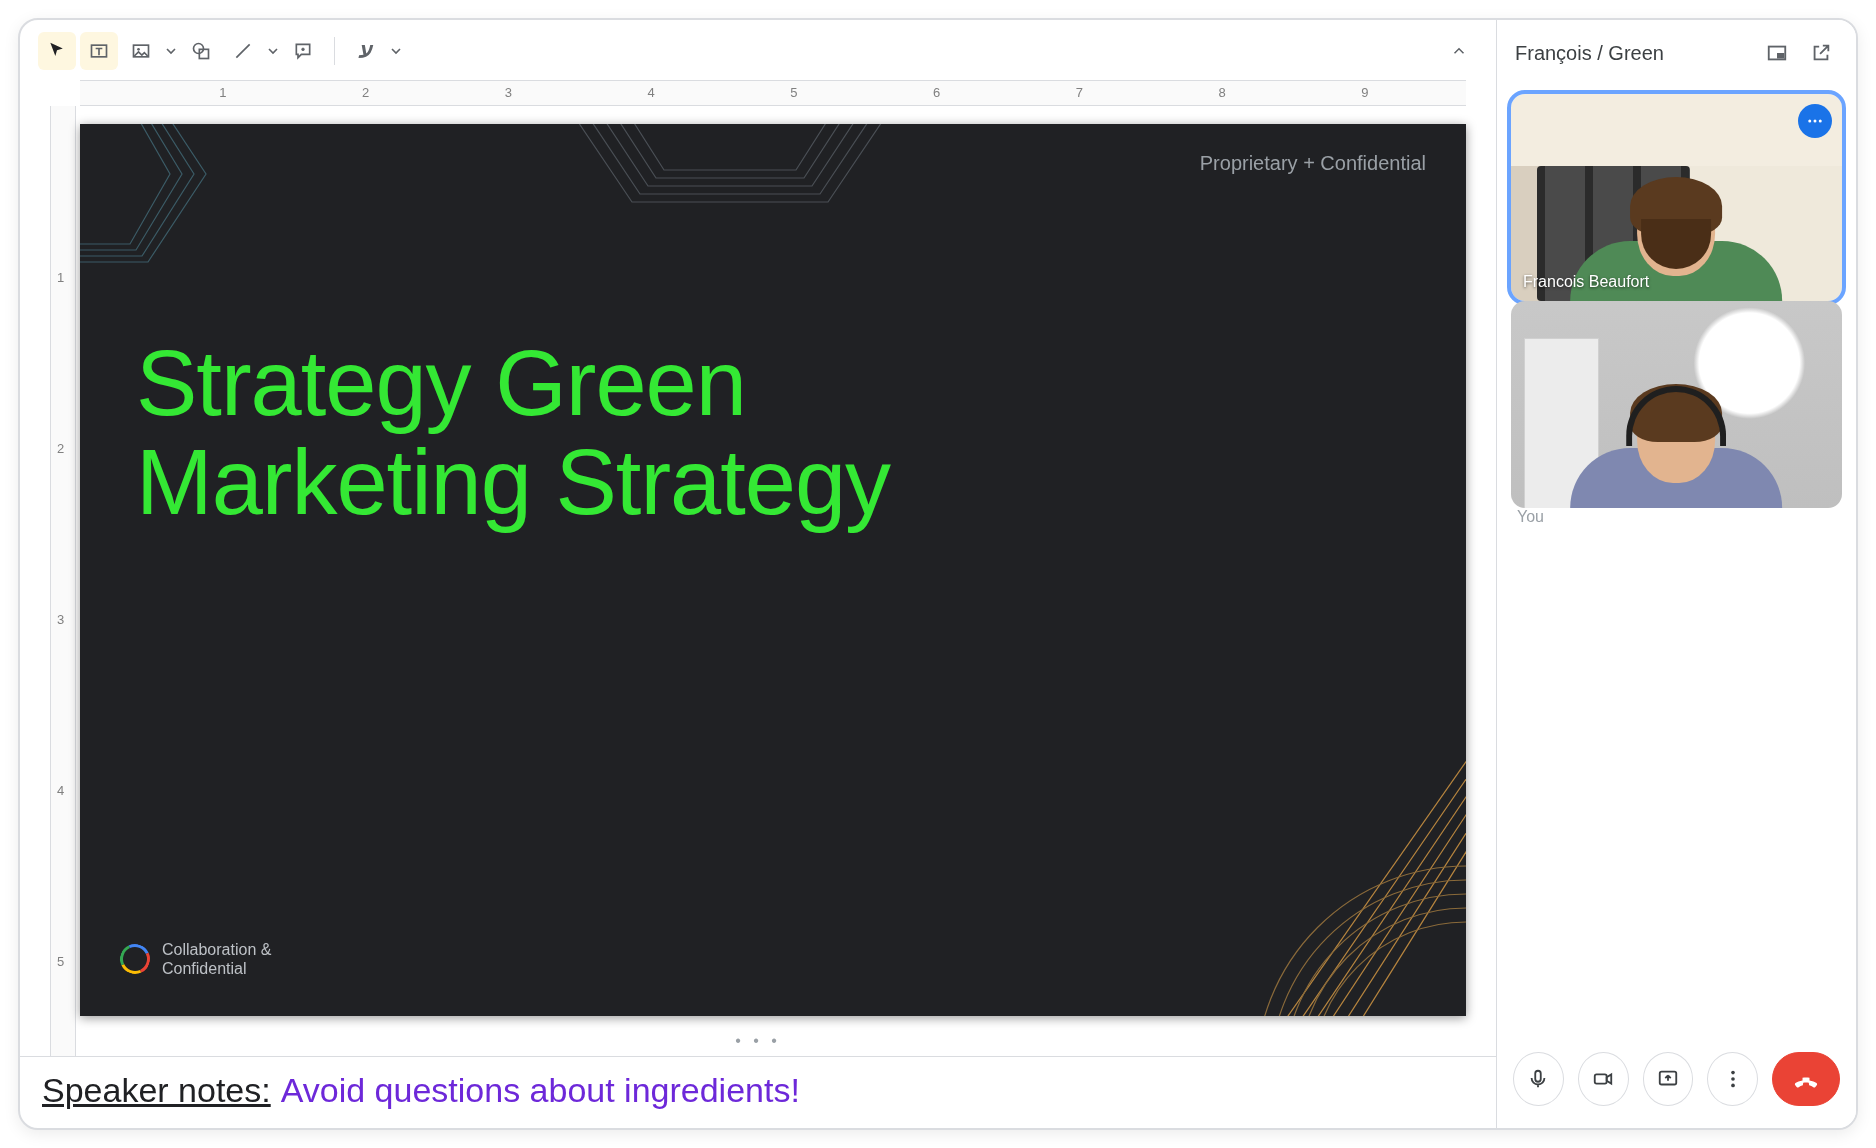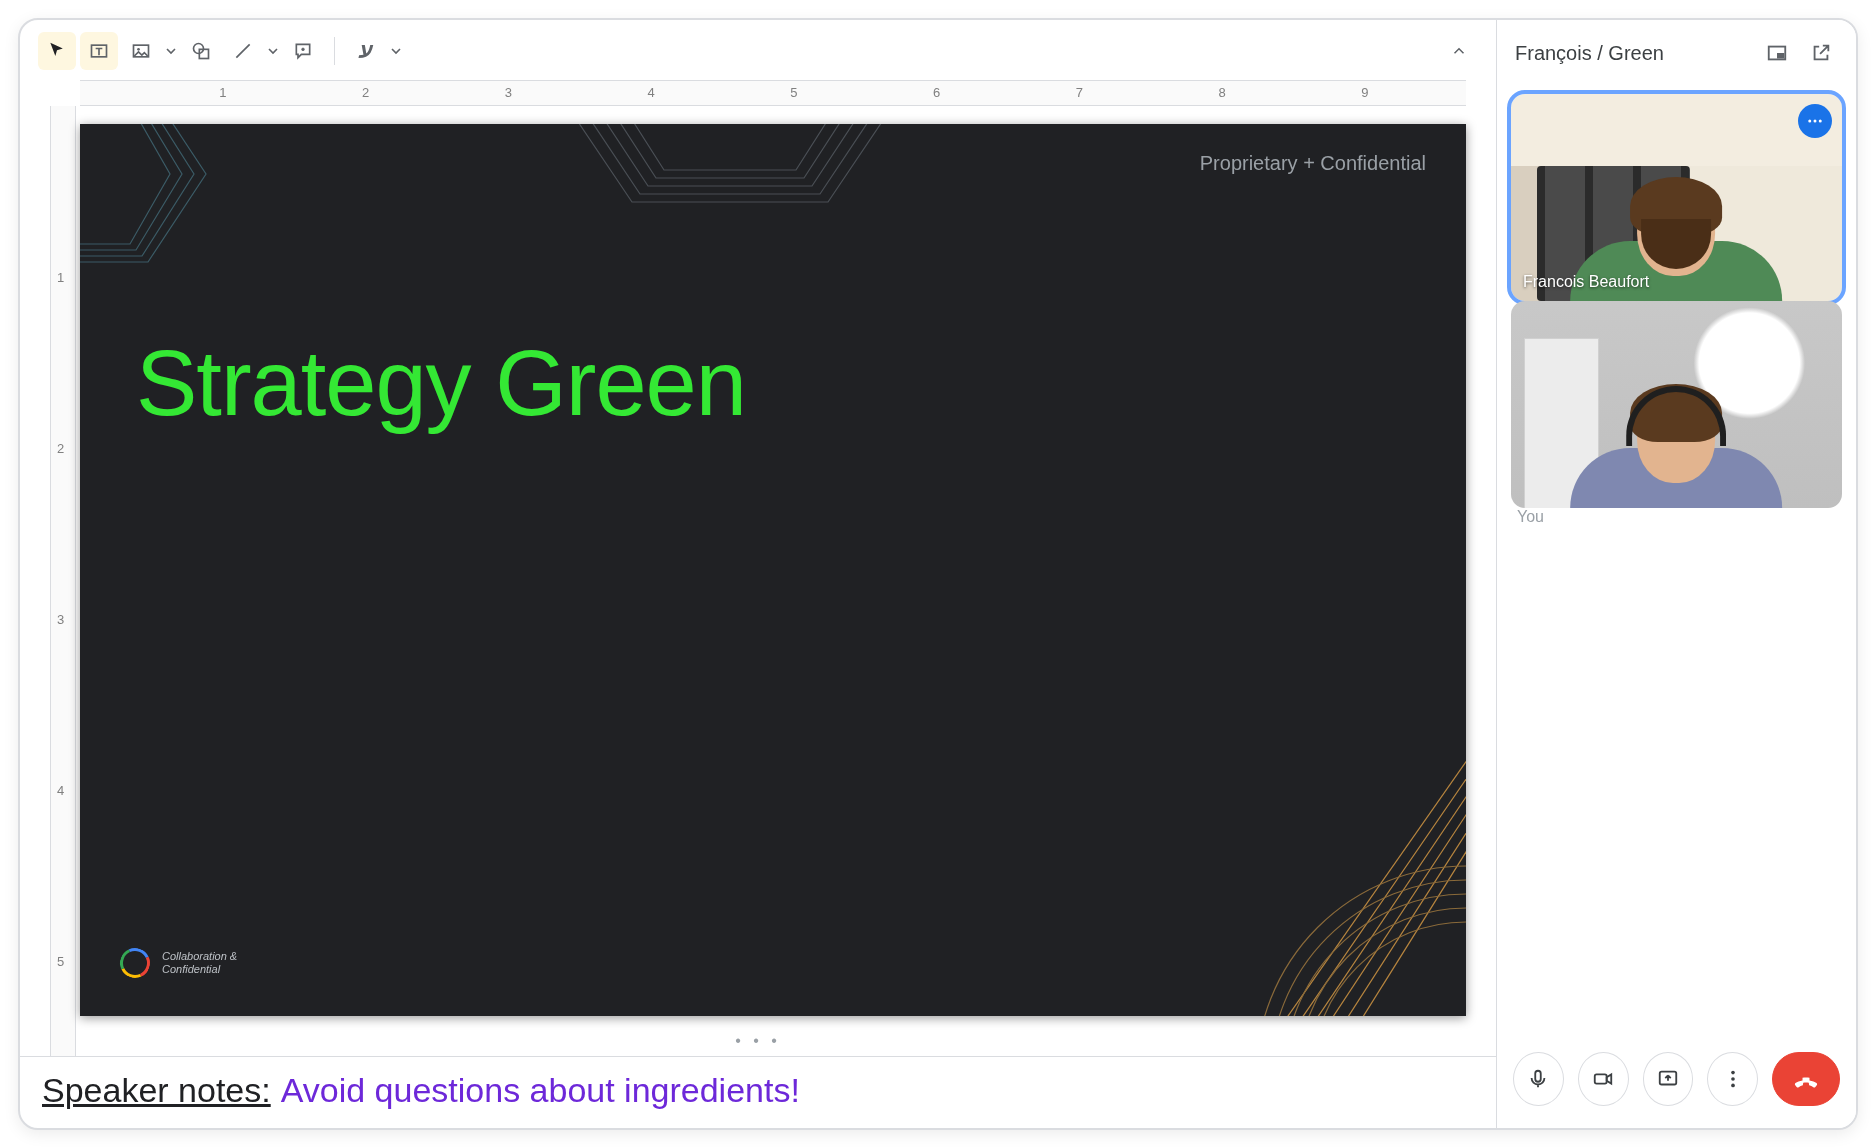--- a/index.html
+++ b/index.html
@@ -126,21 +126,21 @@
     font-size: 92px;
     line-height: 1.08;
     font-weight: 400;
     color: var(--slide-green);
     letter-spacing: -1px;
   }
   .slide .footer-logo {
     position:absolute;
     left: 40px; bottom: 38px;
     display:flex; align-items:center; gap:12px;
-    color:#bdc1c6; font-size: 11px; line-height:1.2;font-style:italic;
+    color:#bdc1c6; font-size: 16px; line-height:1.2;
   }
   .slide .footer-logo .ring {
     width:30px; height:30px; border-radius:50%;
     border: 3px solid transparent;
     border-top-color:#4285f4; border-right-color:#ea4335;
     border-bottom-color:#fbbc04; border-left-color:#34a853;
     transform: rotate(20deg);
   }
   
   .deco { position:absolute; pointer-events:none; }
@@ -415,20 +415,21 @@
                 <circle cx="460" cy="460" r="196"></circle>
                 <circle cx="460" cy="460" r="182"></circle>
                 <circle cx="460" cy="460" r="168"></circle>
                 <circle cx="460" cy="460" r="154"></circle>
               </g>
             </svg>
 
             <div class="watermark">Proprietary + Confidential</div>
             <div class="title">
               <div>Strategy Green</div>
+              <div>Marketing Strategy</div>
             </div>
             <div class="footer-logo">
               <span class="ring"></span>
               <span>
                 <div>Collaboration &amp;</div>
                 <div>Confidential</div>
               </span>
             </div>
           </div>
         </div>

